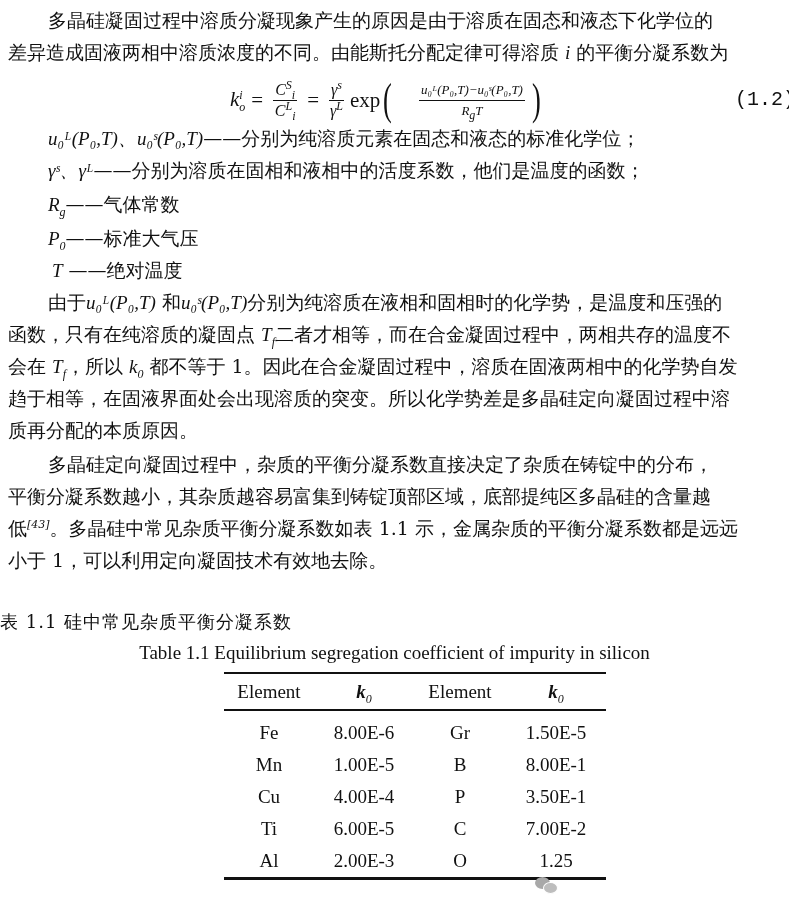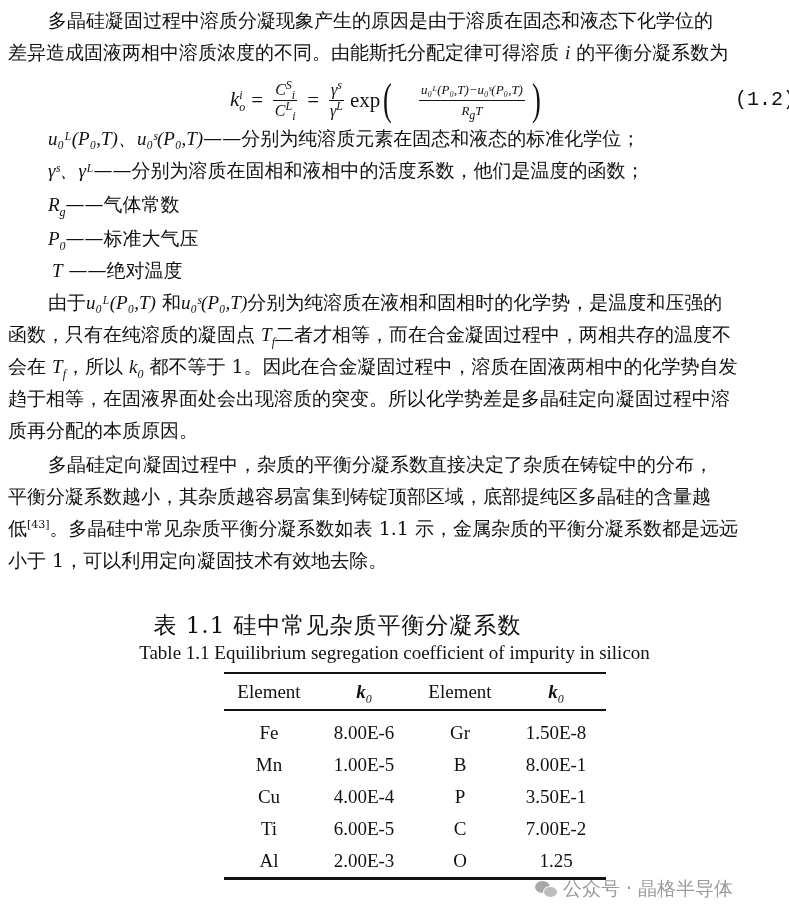--- a/index.html
+++ b/index.html
@@ -8,21 +8,21 @@
   .line { position: absolute; white-space: nowrap; font-size: 19px; }
   .math { font-family: "Liberation Serif", serif; font-style: italic; }
   sup, sub { font-size: 12px; line-height: 0; }
   .eq { position: absolute; top: 78px; left: 230px; font-family: "Liberation Serif", serif; font-size: 21px; display: flex; align-items: center; }
   .frac { display: inline-flex; flex-direction: column; align-items: center; margin: 0 4px; vertical-align: middle; font-style: italic; }
   .frac .num { border-bottom: 1px solid #111; padding: 0 2px; line-height: 20px; font-size: 16px; }
   .frac .den { line-height: 20px; font-size: 16px; }
   .frac.big .num, .frac.big .den { font-size: 13px; margin-left: 20px; }
   .paren { font-size: 44px; font-weight: 200; line-height: 44px; transform: scaleX(0.6); }
   .eqnum { position: absolute; top: 88px; left: 735px; font-family: Liberation Mono, monospace; font-size: 20px; }
-  .caption-cn { position: absolute; top: 610px; left: 0; width: 675px; text-align: center; font-size: 23px; letter-spacing: 1px; }
+  .caption-cn { position: absolute; top: 610px; left: 0; width: 675px; text-align: left; font-size: 18px; letter-spacing: 1px; }
   .caption-en { position: absolute; top: 642px; left: 0; width: 789px; text-align: center; font-family: "Liberation Serif", serif; font-size: 19px; }
   table.t { position: absolute; top: 672px; left: 224px; border-collapse: collapse; font-family: "Liberation Serif", serif; font-size: 19px; }
   table.t th, table.t td { text-align: center; font-weight: normal; padding: 0; height: 32px; }
   table.t thead tr { border-top: 2px solid #111; border-bottom: 2px solid #111; }
   table.t thead th { height: 35px; }
   table.t tbody tr:last-child { border-bottom: 3px solid #111; }
   table.t tbody tr:first-child td { padding-top: 6px; }
   .c1 { width: 90px; } .c2 { width: 100px; } .c3 { width: 92px; } .c4 { width: 100px; }
   .watermark { position: absolute; top: 876px; left: 535px; font-family: "DejaVu Sans", sans-serif; font-size: 19px; color: #9a9a9a; display: flex; align-items: center; gap: 6px; }
   .wm-icon { width: 22px; height: 18px; position: relative; }
@@ -86,42 +86,42 @@
 </div>
 <div class="line" style="top:354px; left:8px;">
   <span>会在 </span><span class="math"><span>T</span><sub>f</sub></span><span>，所以 </span><span class="math"><span>k</span><sub>0</sub></span><span> 都不等于 1。因此在合金凝固过程中，溶质在固液两相中的化学势自发</span>
 </div>
 <div class="line" style="top:386px; left:8px;">趋于相等，在固液界面处会出现溶质的突变。所以化学势差是多晶硅定向凝固过程中溶</div>
 <div class="line" style="top:418px; left:8px;">质再分配的本质原因。</div>
 
 <div class="line" style="top:452px; left:48px;">多晶硅定向凝固过程中，杂质的平衡分凝系数直接决定了杂质在铸锭中的分布，</div>
 <div class="line" style="top:484px; left:8px;">平衡分凝系数越小，其杂质越容易富集到铸锭顶部区域，底部提纯区多晶硅的含量越</div>
 <div class="line" style="top:516px; left:8px;">
-  <span>低</span><sup style="font-size:11px;">[43]</sup><span>。多晶硅中常见杂质平衡分凝系数如表 1.1 示，金属杂质的平衡分凝系数都是远远</span>
+  <span>低</span><sup style="font-size:11px;font-style:italic;">[43]</sup><span>。多晶硅中常见杂质平衡分凝系数如表 1.1 示，金属杂质的平衡分凝系数都是远远</span>
 </div>
 <div class="line" style="top:548px; left:8px;">小于 1，可以利用定向凝固技术有效地去除。</div>
 
 <div class="caption-cn">表  1.1    硅中常见杂质平衡分凝系数</div>
 <div class="caption-en">Table 1.1 Equilibrium segregation coefficient of impurity in silicon</div>
 
 <table class="t">
   <thead>
     <tr>
       <th class="c1">Element</th>
       <th class="c2"><span class="math" style="font-weight:bold;">k</span><sub class="math">0</sub></th>
       <th class="c3">Element</th>
       <th class="c4"><span class="math" style="font-weight:bold;">k</span><sub class="math">0</sub></th>
     </tr>
   </thead>
   <tbody id="tbody">
       <tr>
         <td>Fe</td>
         <td>8.00E-6</td>
         <td>Gr</td>
-        <td>1.50E-8</td>
+        <td>1.50E-5</td>
       </tr>
       <tr>
         <td>Mn</td>
         <td>1.00E-5</td>
         <td>B</td>
         <td>8.00E-1</td>
       </tr>
       <tr>
         <td>Cu</td>
         <td>4.00E-4</td>
@@ -141,14 +141,13 @@
         <td>1.25</td>
       </tr>
     </tbody>
 </table>
 
 <div class="watermark">
   <span class="wm-icon">
       <span class="b1"></span>
       <span class="b2"></span>
     </span>
-  <span>公众号 · 晶格半导体</span>
 </div>
 
 </body></html>

